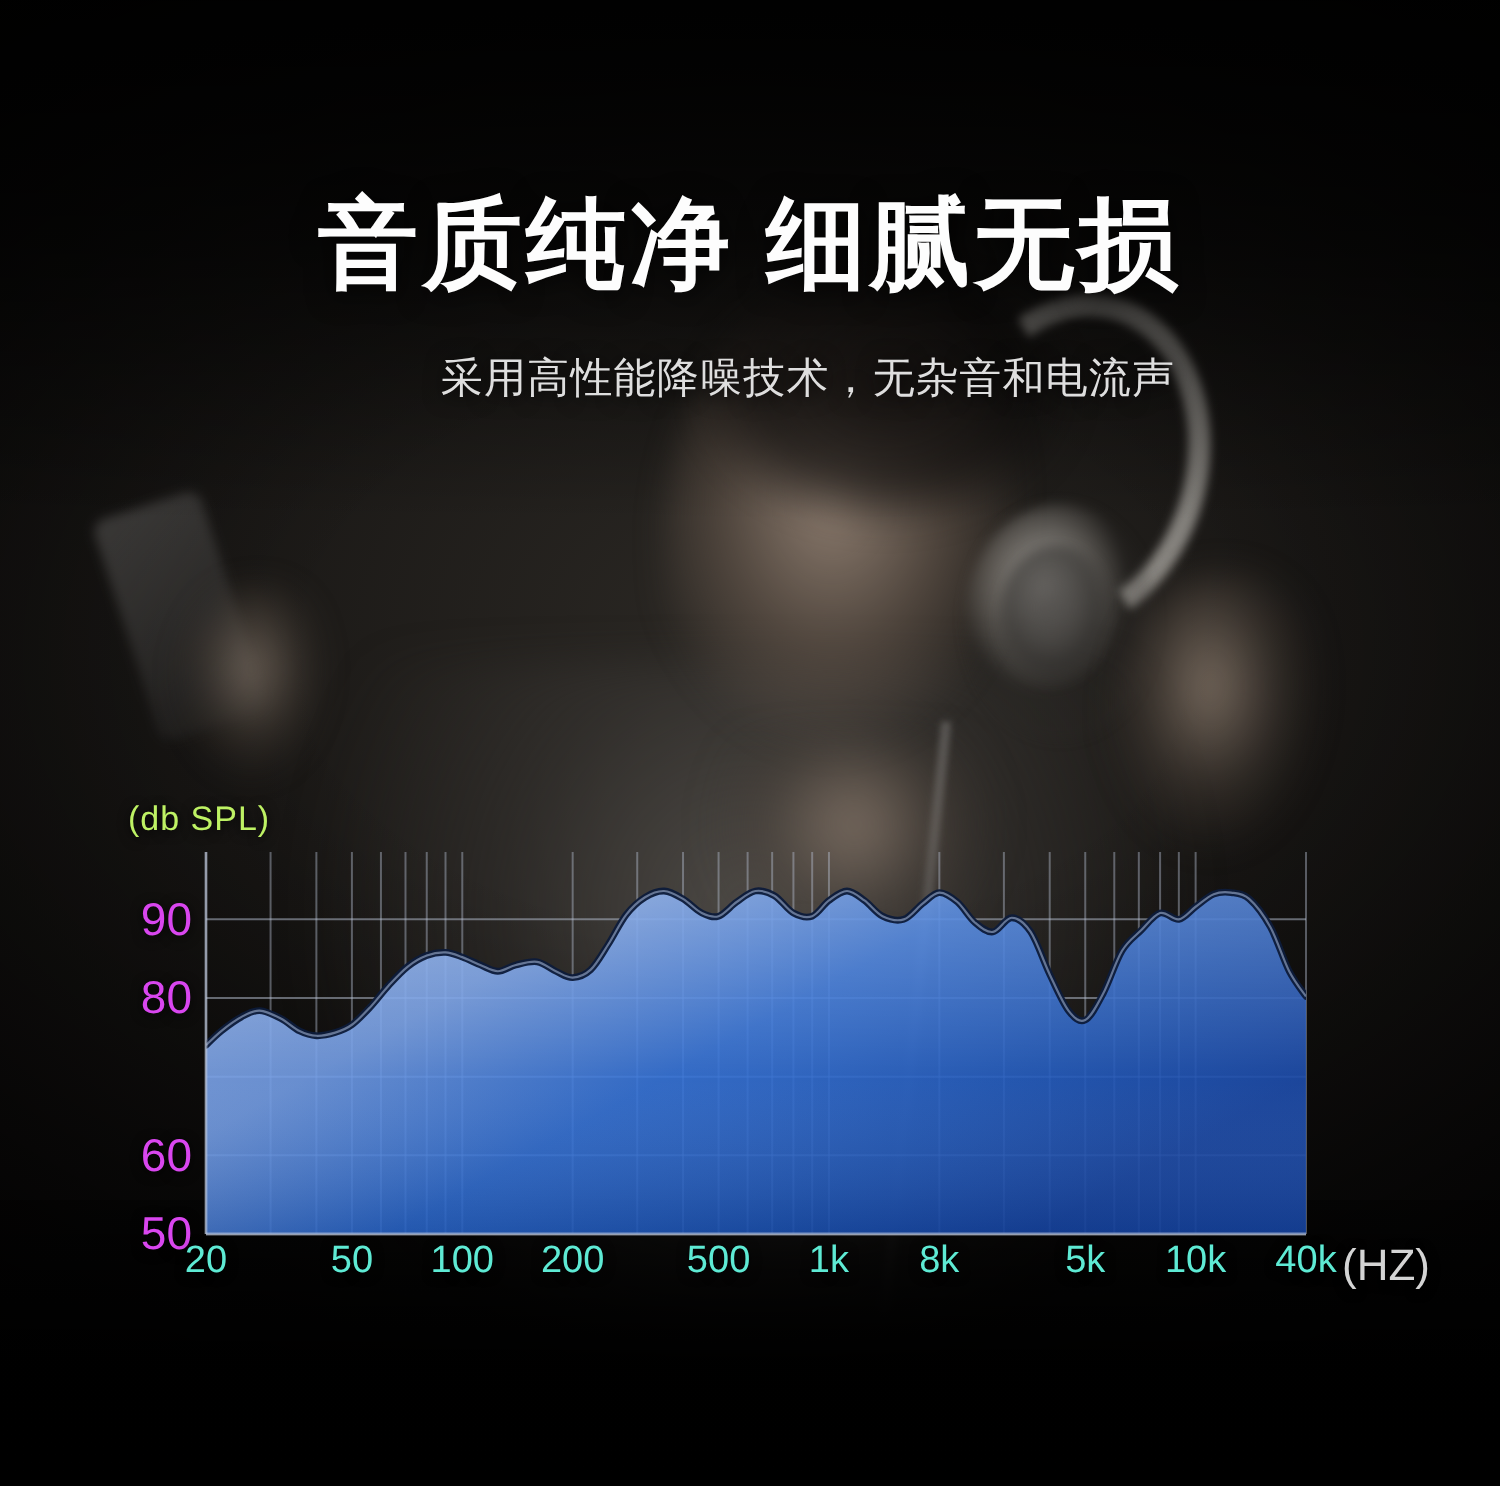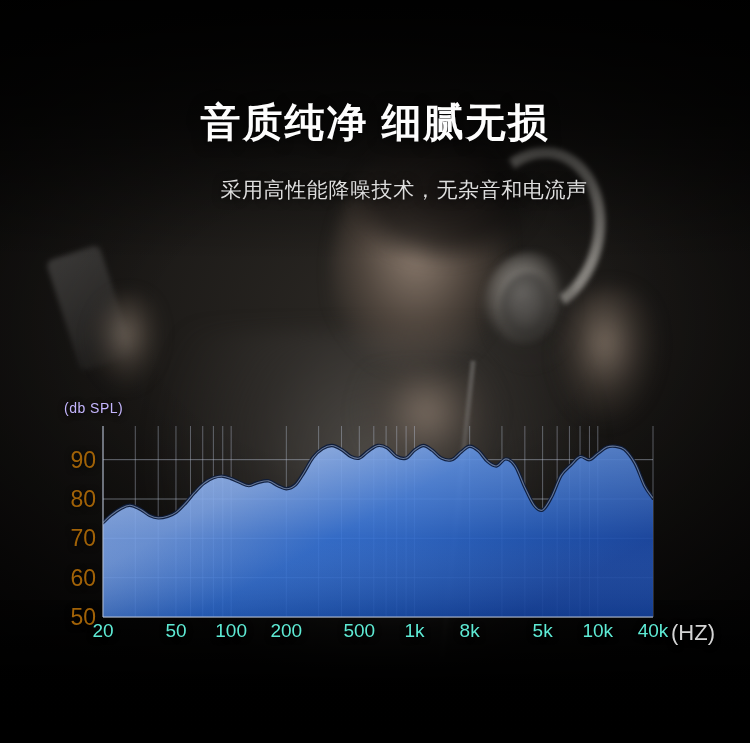--- a/index.html
+++ b/index.html
@@ -62,33 +62,33 @@
   
   .ph-vig{position:absolute;inset:0;
     background:radial-gradient(120% 78% at 50% 44%, rgba(0,0,0,0) 24%, rgba(0,0,0,.55) 62%, rgba(0,0,0,.94) 92%);}
   .ph-top{position:absolute;left:0;top:0;width:750px;height:260px;
     background:linear-gradient(180deg, rgba(0,0,0,.90) 0%, rgba(0,0,0,.58) 46%, rgba(0,0,0,0) 100%);}
   .ph-bot{position:absolute;left:0;top:600px;width:750px;height:143px;
     background:linear-gradient(180deg, rgba(0,0,0,.38) 0%, rgba(0,0,0,.96) 58%, #000 100%);}
 
   
   .headline{position:absolute;left:0;top:96px;width:750px;text-align:center;
-    font-size:40px;line-height:52px;font-weight:700;color:#fdfdfd;letter-spacing:2px;
+    font-size:50px;line-height:52px;font-weight:700;color:#fdfdfd;letter-spacing:2px;
     text-shadow:0 2px 14px rgba(0,0,0,.85);}
   .subtitle{position:absolute;left:0;top:174px;width:750px;text-align:center;
     font-size:21px;line-height:31px;font-weight:400;color:#dedede;letter-spacing:.6px;
     text-shadow:0 1px 10px rgba(0,0,0,.9);margin-left:29px;}
   .subtitle div{white-space:nowrap;}
 
   
   #chart{position:absolute;left:0;top:392px;width:750px;height:270px;}
-  .axis-unit{position:absolute;left:64px;top:8px;font-size:14px;color:#c4b5fd;
+  .axis-unit{position:absolute;left:64px;top:8px;font-size:17px;color:#bef264;
     letter-spacing:.5px;text-shadow:0 1px 6px rgba(0,0,0,.9);}
   .ylabels{position:absolute;left:0;top:0;width:96px;height:270px;}
-  .ylab{position:absolute;right:0;width:96px;text-align:right;font-size:23px;color:#a16207;
+  .ylab{position:absolute;right:0;width:96px;text-align:right;font-size:23px;color:#d946ef;
     text-shadow:0 1px 6px rgba(0,0,0,.9);transform:translateY(-50%);}
   .xlabels{position:absolute;left:0;top:228px;width:750px;height:34px;}
   .xlab{position:absolute;font-size:19px;color:#5eead4;transform:translateX(-50%);
     white-space:nowrap;text-shadow:0 1px 6px rgba(0,0,0,.9);}
   .xunit{position:absolute;font-size:22px;color:#d4d4d4;white-space:nowrap;
     text-shadow:0 1px 6px rgba(0,0,0,.9);}
   svg.plot{position:absolute;left:0;top:0;width:750px;height:270px;}
 </style>
 </head>
 <body>
@@ -118,21 +118,20 @@
 
   <div class="subtitle">
     <div>采用高性能降噪技术，无杂音和电流声</div>
   </div>
 
   <div id="chart">
     <div class="axis-unit">(db SPL)</div>
     <div class="ylabels" id="ylabels">
         <div class="ylab" style="top: 67.6667px;">90</div>
         <div class="ylab" style="top: 107px;">80</div>
-        <div class="ylab" style="top: 146.333px;">70</div>
         <div class="ylab" style="top: 185.667px;">60</div>
         <div class="ylab" style="top: 225px;">50</div>
       </div>
     <svg class="plot" id="plotsvg" viewBox="0 0 750 270" preserveAspectRatio="none">
         <defs>
           <linearGradient id="fillgrad" x1="0" y1="0" x2="1" y2="0.55">
             <stop offset="0" stop-color="#8fb0ea" stop-opacity="0.92"></stop>
             <stop offset="0.3" stop-color="#6f9ae4" stop-opacity="0.9"></stop>
             <stop offset="0.55" stop-color="#2f6fd8" stop-opacity="0.88"></stop>
             <stop offset="0.8" stop-color="#2059bd" stop-opacity="0.9"></stop>

